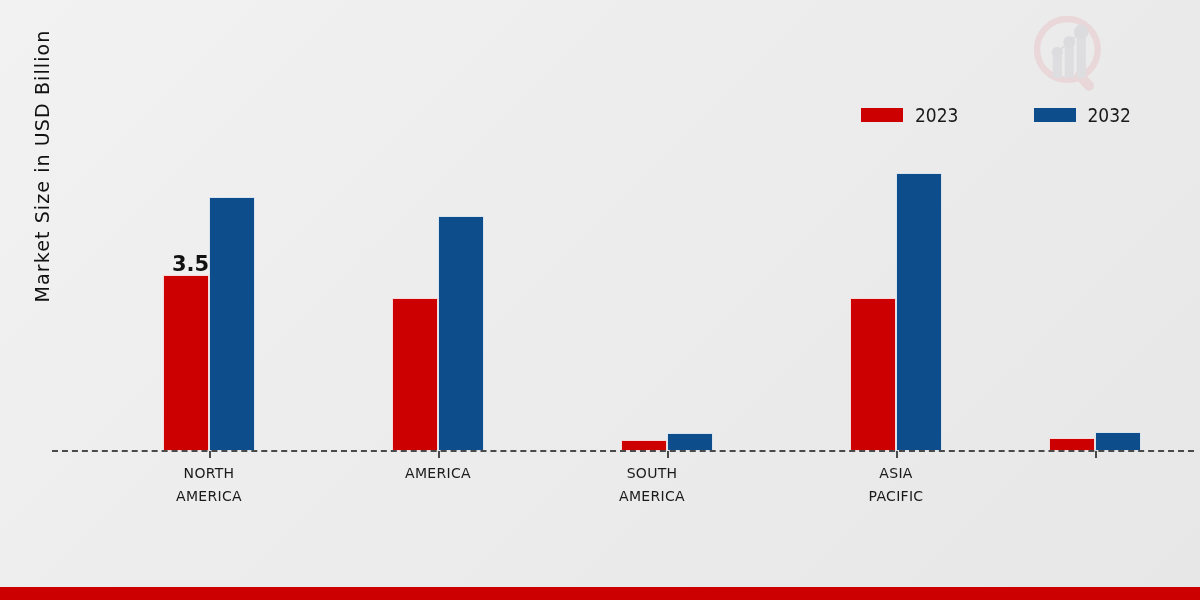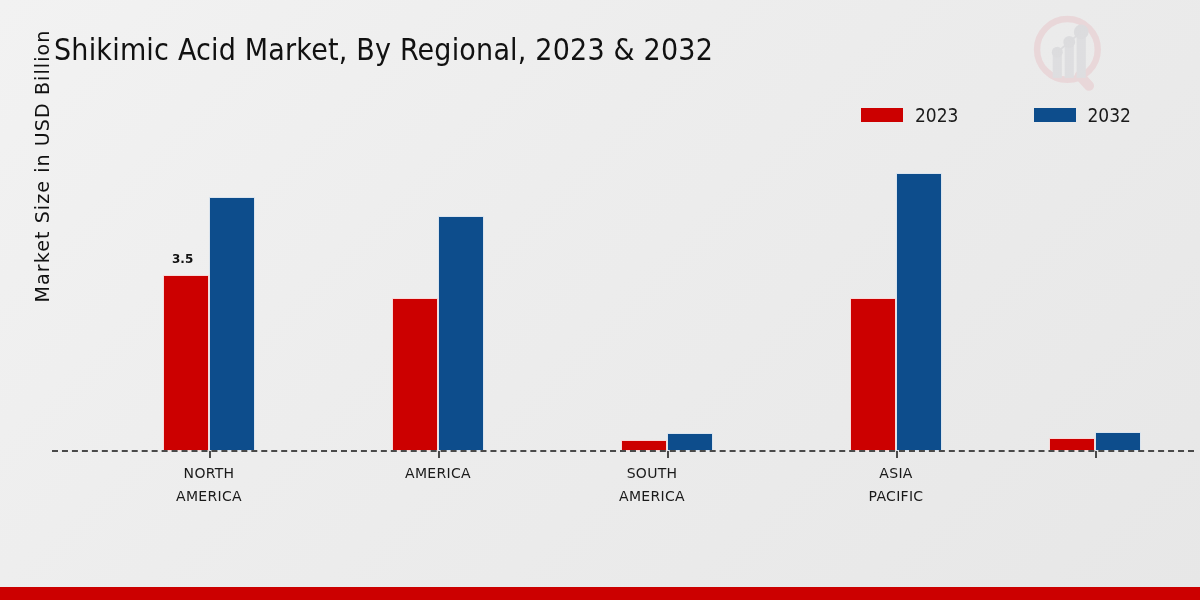--- a/index.html
+++ b/index.html
@@ -123,21 +123,21 @@
   .bar {
     display: block;
     border: 1px solid rgba(255,255,255,0.85);
     box-sizing: content-box;
   }
   .bar-2023 { background: #cc0000; }
   .bar-2032 { background: #0d4d8c; }
 
   .bar-value {
     position: absolute;
-    font-size: 12px;
+    font-size: 21px;
     font-weight: bold;
     color: #111111;
     white-space: nowrap;
   }
 
   .tick {
     position: absolute;
     top: 311px;
     width: 0;
     height: 7px;
@@ -179,21 +179,20 @@
       <rect x="42" y="38" width="10" height="38" fill="#d4d4d8"></rect>
       <rect x="55" y="28" width="10" height="48" fill="#d4d4d8"></rect>
       <circle cx="34" cy="48" r="6" fill="#d0d0d4"></circle>
       <circle cx="47" cy="37" r="6.5" fill="#d0d0d4"></circle>
       <circle cx="60" cy="26" r="8" fill="#d0d0d4"></circle>
       <line x1="34" y1="48" x2="47" y2="37" stroke="#d0d0d4" stroke-width="2"></line>
       <line x1="47" y1="37" x2="60" y2="26" stroke="#d0d0d4" stroke-width="2"></line>
     </svg>
   </div>
 
-  <div id="chart-title">Shikimic Acid Market, By Regional, 2023 &amp; 2032</div>
 
   <div id="legend">
     <div class="legend-item">
       <span class="legend-swatch" style="background:#cc0000"></span>
       <span class="legend-label">2023</span>
     </div>
     <div class="legend-item">
       <span class="legend-swatch" style="background:#0d4d8c"></span>
       <span class="legend-label">2032</span>
     </div>

